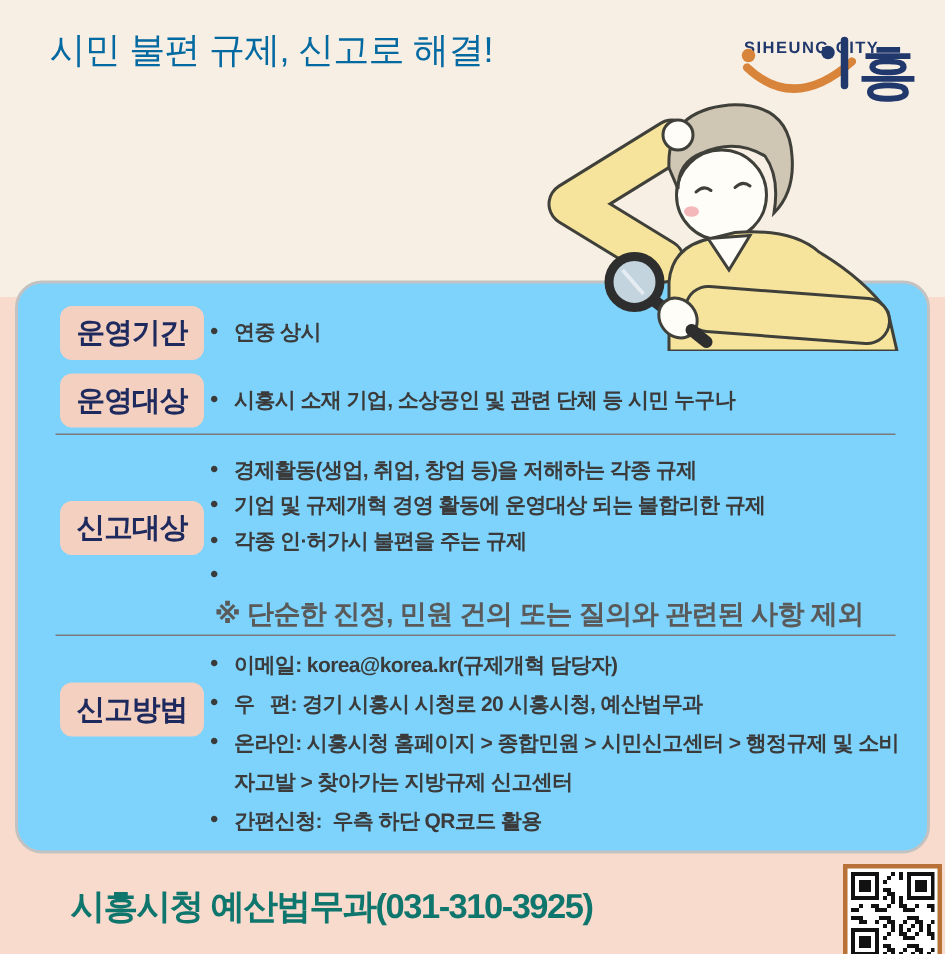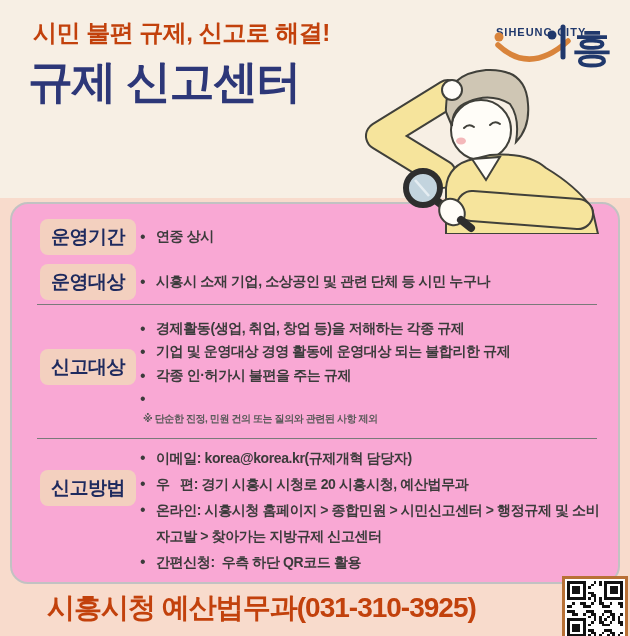--- a/index.html
+++ b/index.html
@@ -3,71 +3,70 @@
 <meta charset="utf-8">
 <style>
   html,body{margin:0;padding:0;}
   body{
     width:630px;height:636px;position:relative;overflow:hidden;
     background:#f7efe4;
     font-family:"Liberation Sans","DejaVu Sans",sans-serif;
   }
   .bg-lower{position:absolute;left:0;top:198px;width:630px;height:438px;background:#f8dbcc;}
   
-  .slogan{position:absolute;left:33px;top:17px;font-size:24px;font-weight:700;color:#c2410c;letter-spacing:-0.5px;z-index:4;}
+  .slogan{position:absolute;left:33px;top:17px;font-size:24px;font-weight:400;color:#0369a1;letter-spacing:-0.5px;z-index:4;}
   .title{position:absolute;left:28px;top:56px;font-size:45px;font-weight:900;line-height:52px;letter-spacing:-1.5px;z-index:4;}
   .title .t1{color:#5a68b6;}
   .title .t2{color:#2d3778;}
   .logo{position:absolute;left:488px;top:10px;width:140px;height:62px;z-index:4;}
   .logo-en{position:absolute;left:8px;top:16px;font-size:11px;font-weight:700;letter-spacing:1px;color:#20386c;}
   .logo-mark{position:absolute;left:0;top:13px;width:140px;height:50px;}
   
   .illu{position:absolute;left:340px;top:56px;width:290px;height:178px;z-index:3;}
   
   .card{
-    position:absolute;left:10px;top:202px;width:606px;height:378px;
-    background:#f9a8d4;border:2px solid #c2c2c2;border-radius:18px;z-index:2;
+    position:absolute;left:10px;top:187px;width:606px;height:378px;
+    background:#7dd3fc;border:2px solid #c2c2c2;border-radius:18px;z-index:2;
   }
   .label{
     position:absolute;left:28px;width:96px;height:36px;background:#f3d0bf;border-radius:8px;
     display:flex;align-items:center;justify-content:center;
     color:#1e2a5e;font-weight:800;font-size:19px;letter-spacing:-0.5px;
   }
   .single-row{position:absolute;left:128px;height:36px;display:flex;align-items:center;}
   .divider{position:absolute;left:25px;width:560px;height:0;border-top:1.5px solid #7a7a7a;}
   .list{position:absolute;left:128px;display:flex;flex-direction:column;}
   .bullet-row{display:flex;}
   .dot{width:16px;color:#3b3b3b;font-size:16px;flex:0 0 16px;}
   .btxt{color:#3b3b3b;font-size:14px;font-weight:600;letter-spacing:-0.4px;}
   .bseg{font-weight:800;}
   .sec3 .bullet-row{height:23.5px;align-items:center;}
   .sec4{width:466px;}
   .sec4 .bullet-row{line-height:26px;}
   .sec4 .dot{line-height:26px;}
-  .note{position:absolute;left:131px;top:208px;font-size:10px;font-weight:600;color:#5a5a5a;letter-spacing:-0.4px;}
+  .note{position:absolute;left:131px;top:208px;font-size:18px;font-weight:600;color:#5a5a5a;letter-spacing:-0.4px;}
   
   .footer-contact{
     position:absolute;left:47px;top:589px;z-index:4;
-    font-size:28px;font-weight:800;color:#c2410c;letter-spacing:-1px;
+    font-size:23px;font-weight:800;color:#0f766e;letter-spacing:-1px;
   }
   .qr{
     position:absolute;left:562px;top:576px;width:56px;height:56px;z-index:4;
     background:#ffffff;border:3px solid #b87136;padding:2px;
   }
   .qr svg{display:block;width:100%;height:100%;}
 </style>
 </head>
 <body>
 
 <div class="bg-lower"></div>
 
 <div class="slogan">시민 불편 규제, 신고로 해결!</div>
 
 <div class="title">
-  <div class="t2">규제 신고센터</div>
 </div>
 
 <div class="logo">
   <div class="logo-en">SIHEUNG CITY</div>
   <svg class="logo-mark" viewBox="0 0 140 50">
     <circle cx="11" cy="14" r="4.5" fill="#d9843b"></circle>
     <circle cx="64" cy="12" r="4.5" fill="#20386c"></circle>
     <path d="M10,22 Q42,52 80,18" fill="none" stroke="#d9843b" stroke-width="5.5" stroke-linecap="round"></path>
     <line x1="75" y1="4" x2="75" y2="34" stroke="#20386c" stroke-width="5" stroke-linecap="round"></line>
     <text x="84" y="38" font-size="40" font-weight="900" fill="#20386c">흥</text>
@@ -124,21 +123,21 @@
   <div class="divider" style="top:100px"></div>
 
   <div class="label" style="top:145px">신고대상</div>
   <div class="list sec3" style="top:113px">
       <div class="bullet-row">
         <span class="dot">•</span>
         <span class="btxt"><span class="bseg">경제활동</span><span>(생업, 취업, 창업 등)을 저해하는 각종 규제</span></span>
       </div>
       <div class="bullet-row">
         <span class="dot">•</span>
-        <span class="btxt"><span>기업 및 운영대상 경영 </span><span class="bseg">활동</span><span>에 운영대상 되는 불합리한 규제</span></span>
+        <span class="btxt"><span>기업 및 규제개혁 경영 </span><span class="bseg">활동</span><span>에 운영대상 되는 불합리한 규제</span></span>
       </div>
       <div class="bullet-row">
         <span class="dot">•</span>
         <span class="btxt"><span>각종 인·허가시 </span><span class="bseg">불편</span><span>을 주는 규제</span></span>
       </div>
       <div class="bullet-row">
         <span class="dot">•</span>
       </div>
     </div>
   <div class="note">※ 단순한 진정, 민원 건의 또는 질의와 관련된 사항 제외</div>

